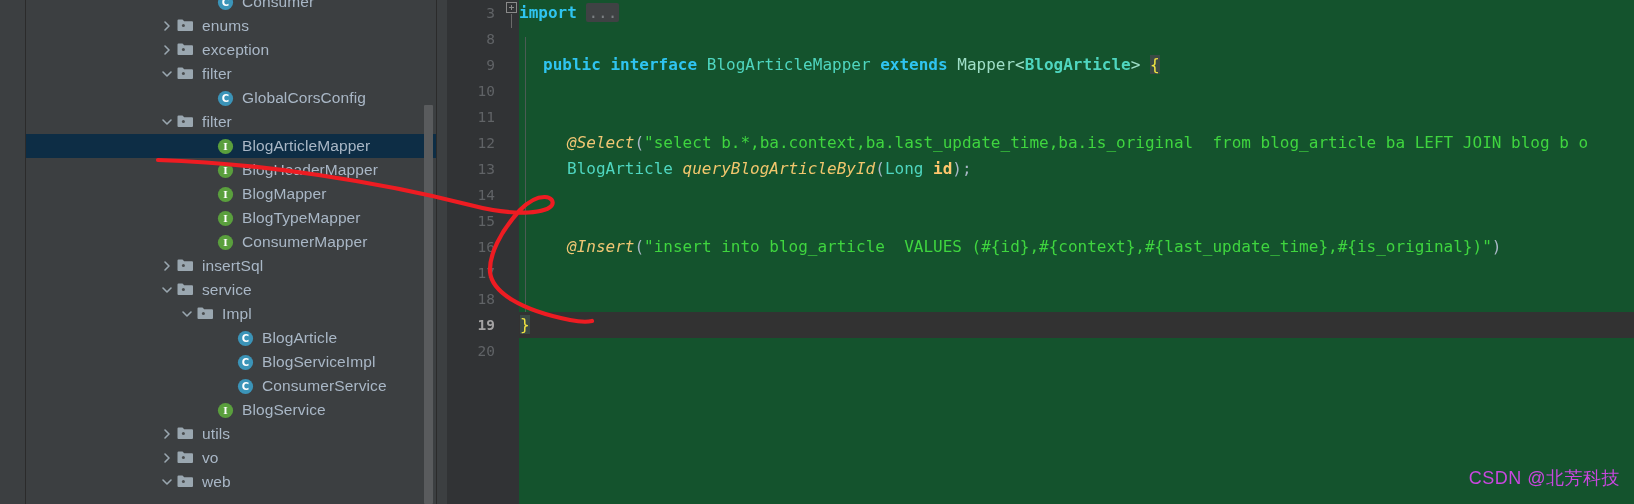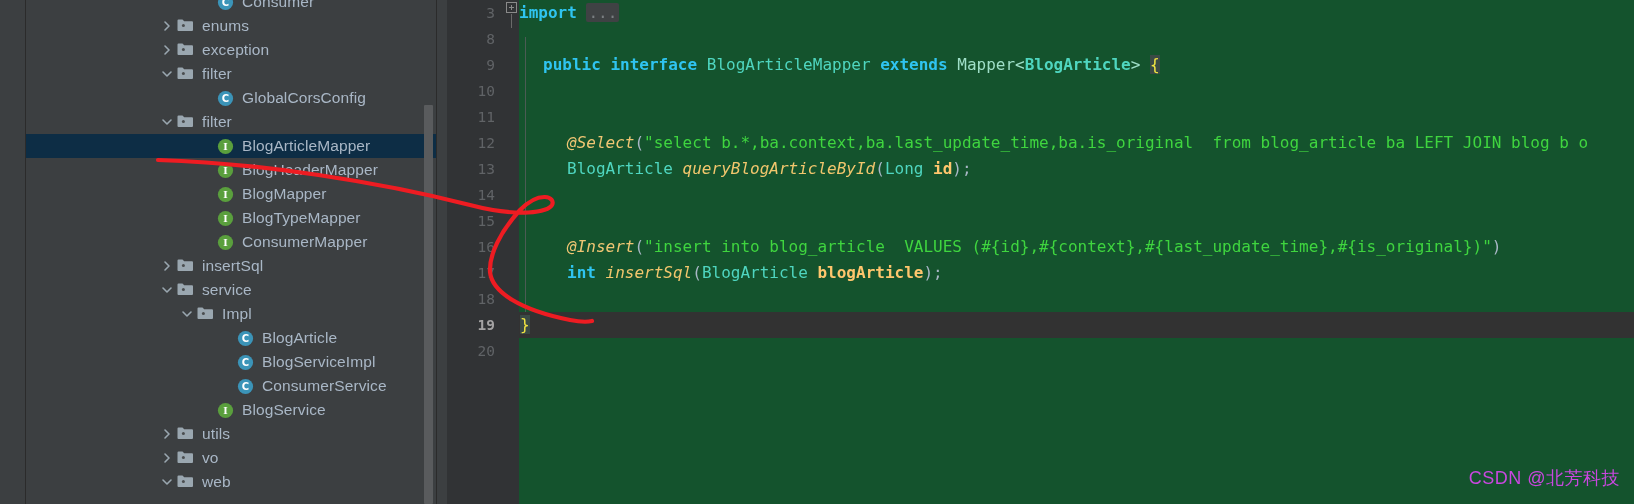--- a/index.html
+++ b/index.html
@@ -521,21 +521,20 @@
       <div class="cline" style="top:0px"><span class="kw">import</span><span class="punc"> </span><span class="folddots">...</span></div>
 
       <div class="cline pad" style="top:52px"><span class="kw">public</span><span class="punc"> </span><span class="kw">interface</span><span class="punc"> </span><span class="type">BlogArticleMapper</span><span class="punc"> </span><span class="kw">extends</span><span class="punc"> </span><span class="gen">Mapper&lt;</span><span class="type bold">BlogArticle</span><span class="gen">&gt; </span><span class="brace brace-hl">{</span></div>
 
       <div class="cline" style="top:130px; padding-left:48px"><span class="anno">@Select</span><span class="punc">(</span><span class="str">"select b.*,ba.context,ba.last_update_time,ba.is_original  from blog_article ba LEFT JOIN blog b o</span></div>
 
       <div class="cline" style="top:156px; padding-left:48px"><span class="type">BlogArticle </span><span class="meth">queryBlogArticleById</span><span class="punc">(</span><span class="type">Long </span><span class="id bold">id</span><span class="punc">);</span></div>
 
       <div class="cline" style="top:234px; padding-left:48px"><span class="anno">@Insert</span><span class="punc">(</span><span class="str">"insert into blog_article  VALUES (#{id},#{context},#{last_update_time},#{is_original})"</span><span class="punc">)</span></div>
 
-      <div class="cline" style="top:260px; padding-left:48px"><span class="kw">int </span><span class="meth">insertSql</span><span class="punc">(</span><span class="type">BlogArticle </span><span class="id bold">blogArticle</span><span class="punc">);</span></div>
 
       <div class="cline" style="top:312px; padding-left:1px"><span class="brace brace-hl">}</span></div>
     </div>
 
     <div class="watermark">CSDN @北芳科技</div>
   </div>
 
   <svg class="redink" viewBox="0 0 1634 504" width="1634" height="504">
     <path d="M158,160 C260,163 380,182 470,205 C520,218 548,212 552,205
              C556,197 540,190 520,210 C500,232 489,255 490,272

